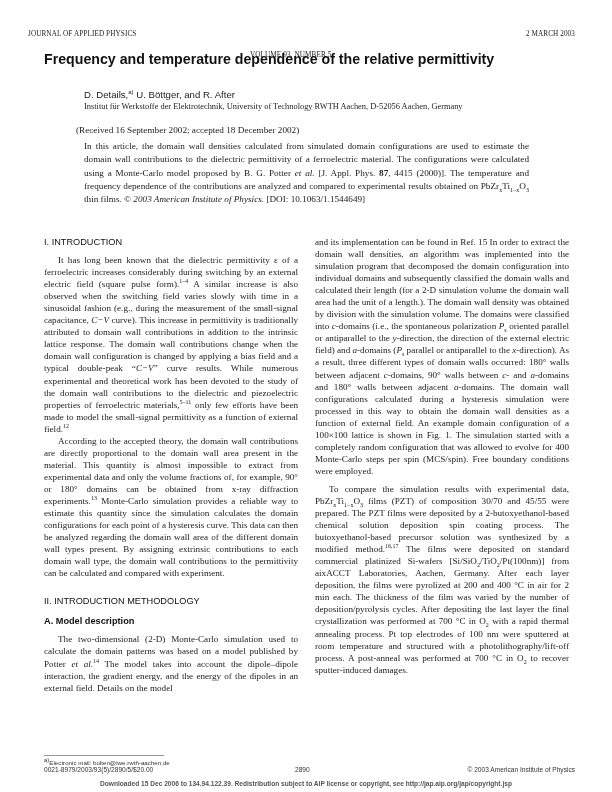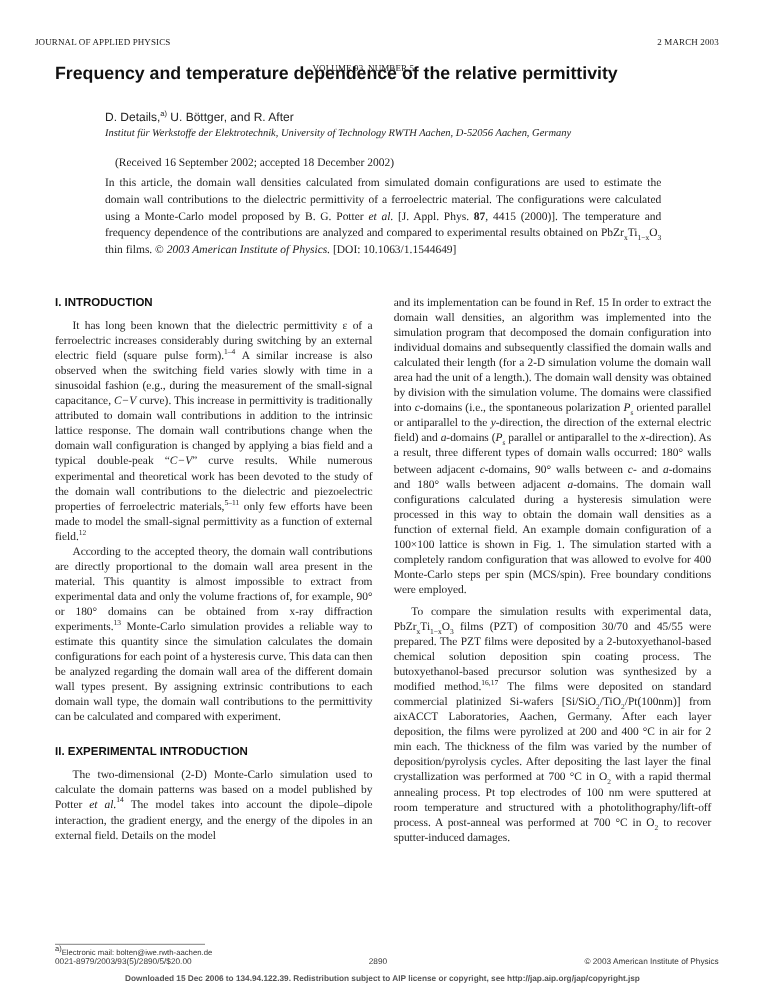--- a/index.html
+++ b/index.html
@@ -2,27 +2,27 @@
 <html><head>
 <meta charset="utf-8">
 <style>
   html, body { margin:0; padding:0; background:#fff; }
   body { width:612px; height:792px; position:relative; overflow:hidden; color:#1a1a1a; }
   .abs { position:absolute; }
   .running { font-family:"Liberation Serif", serif; font-size:7.2px; letter-spacing:0.1px; top:30px; color:#222; }
   .title { left:44px; top:51px; width:540px; font-family:"Liberation Sans", sans-serif; font-weight:bold; font-size:14.2px; line-height:16.5px; color:#111; }
   .authors { left:84px; top:89px; font-family:"Liberation Sans", sans-serif; font-size:9.6px; color:#222; }
   .authors sup { font-size:6px; }
-  .affil { left:84px; top:101px; width:460px; font-family:"Liberation Serif", serif; font-style:italic; font-size:8.4px; line-height:11px; color:#222; }
-  .received { left:92px; top:125px; font-family:"Liberation Serif", serif; font-size:9.2px; color:#222;text-align:right; }
+  .affil { left:84px; top:101px; width:460px; font-family:"Liberation Serif", serif; font-size:8.4px; line-height:11px; color:#222; }
+  .received { left:76px; top:125px; font-family:"Liberation Serif", serif; font-size:9.2px; color:#222;text-align:right; }
   .abstract { left:84px; top:140px; width:445px; font-family:"Liberation Serif", serif; font-size:9.2px; line-height:13.3px; text-align:justify; color:#222; }
   .col { font-family:"Liberation Serif", serif; font-size:9.15px; line-height:12.05px; text-align:justify; color:#222; width:254px; }
   .col p { margin:0; text-indent:14px; }
   .col p.noindent { text-indent:0; }
-  .h1 { font-family:"Liberation Sans", sans-serif; font-weight:bold; font-size:9.2px; color:#111; margin:0; }
+  .h1 { font-family:"Liberation Sans", sans-serif; font-weight:normal; font-size:9.2px; color:#111; margin:0; }
   .h2 { font-family:"Liberation Sans", sans-serif; font-weight:bold; font-size:9.2px; color:#111; margin:0; }
   sub, sup { font-size:6px; line-height:0; }
   .fnrule { left:44px; top:755px; width:120px; height:0; border-top:1px solid #999; }
   .footnote { left:44px; top:759px; font-family:"Liberation Sans", sans-serif; font-size:6.2px; color:#333; }
   .footer { top:766px; font-family:"Liberation Sans", sans-serif; font-size:6.6px; color:#333; }
   .download { top:780px; left:0; width:612px; text-align:center; font-family:"Liberation Sans", sans-serif; font-weight:bold; font-size:6.6px; color:#555; }
 </style>
 </head>
 <body>
 
@@ -42,21 +42,22 @@
 <div class="abs received">(Received 16 September 2002; accepted 18 December 2002)</div>
 
 <div class="abs abstract">
   <span>In this article, the domain wall densities calculated from simulated domain configurations are used to estimate the domain wall contributions to the dielectric permittivity of a ferroelectric material. The configurations were calculated using a Monte-Carlo model proposed by B. G. Potter </span><i>et al.</i><span> [J. Appl. Phys. </span><b>87</b><span>, 4415 (2000)]. The temperature and frequency dependence of the contributions are analyzed and compared to experimental results obtained on PbZr</span><sub>x</sub><span>Ti</span><sub>1−x</sub><span>O</span><sub>3</sub><span> thin films. © </span><i>2003 American Institute of Physics.</i><span>  [DOI: 10.1063/1.1544649]</span>
 </div>
 
 <div class="abs col" style="left:44px; top:236px;">
   <div class="h1">I. INTRODUCTION</div>
   <p style="margin-top:6px;"><span>It has long been known that the dielectric permittivity ε of a ferroelectric increases considerably during switching by an external electric field (square pulse form).</span><sup>1–4</sup><span> A similar increase is also observed when the switching field varies slowly with time in a sinusoidal fashion (e.g., during the measurement of the small-signal capacitance, </span><i>C−V</i><span> curve). This increase in permittivity is traditionally attributed to domain wall contributions in addition to the intrinsic lattice response. The domain wall contributions change when the domain wall configuration is changed by applying a bias field and a typical double-peak “</span><i>C−V</i><span>” curve results. While numerous experimental and theoretical work has been devoted to the study of the domain wall contributions to the dielectric and piezoelectric properties of ferroelectric materials,</span><sup>5–11</sup><span> only few efforts have been made to model the small-signal permittivity as a function of external field.</span><sup>12</sup></p>
   <p><span>According to the accepted theory, the domain wall contributions are directly proportional to the domain wall area present in the material. This quantity is almost impossible to extract from experimental data and only the volume fractions of, for example, 90° or 180° domains can be obtained from x-ray diffraction experiments.</span><sup>13</sup><span> Monte-Carlo simulation provides a reliable way to estimate this quantity since the simulation calculates the domain configurations for each point of a hysteresis curve. This data can then be analyzed regarding the domain wall area of the different domain wall types present. By assigning extrinsic contributions to each domain wall type, the domain wall contributions to the permittivity can be calculated and compared with experiment.</span></p>
-  <div class="h1" style="margin-top:16px;">II. EXPERIMENTAL INTRODUCTION</div>
+  <div class="h1" style="margin-top:16px;">II. INTRODUCTION METHODOLOGY</div>
+  <div class="h2" style="margin-top:8px;">A. Model description</div>
   <p style="margin-top:6px;"><span>The two-dimensional (2-D) Monte-Carlo simulation used to calculate the domain patterns was based on a model published by Potter </span><i>et al.</i><sup>14</sup><span> The model takes into account the dipole–dipole interaction, the gradient energy, and the energy of the dipoles in an external field. Details on the model</span></p>
 </div>
 
 <div class="abs col" style="left:315px; top:236px;">
   <p class="noindent"><span>and its implementation can be found in Ref. 15 In order to extract the domain wall densities, an algorithm was implemented into the simulation program that decomposed the domain configuration into individual domains and subsequently classified the domain walls and calculated their length (for a 2-D simulation volume the domain wall area had the unit of a length.). The domain wall density was obtained by division with the simulation volume. The domains were classified into </span><i>c</i><span>-domains (i.e., the spontaneous polarization </span><i>P</i><sub>s</sub><span> oriented parallel or antiparallel to the </span><i>y</i><span>-direction, the direction of the external electric field) and </span><i>a</i><span>-domains (</span><i>P</i><sub>s</sub><span> parallel or antiparallel to the </span><i>x</i><span>-direction). As a result, three different types of domain walls occurred: 180° walls between adjacent </span><i>c</i><span>-domains, 90° walls between </span><i>c</i><span>- and </span><i>a</i><span>-domains and 180° walls between adjacent </span><i>a</i><span>-domains. The domain wall configurations calculated during a hysteresis simulation were processed in this way to obtain the domain wall densities as a function of external field. An example domain configuration of a 100×100 lattice is shown in Fig. 1. The simulation started with a completely random configuration that was allowed to evolve for 400 Monte-Carlo steps per spin (MCS/spin). Free boundary conditions were employed.</span></p>
   <p style="margin-top:6px;"><span>To compare the simulation results with experimental data, PbZr</span><sub>x</sub><span>Ti</span><sub>1−x</sub><span>O</span><sub>3</sub><span> films (PZT) of composition 30/70 and 45/55 were prepared. The PZT films were deposited by a 2-butoxyethanol-based chemical solution deposition spin coating process. The butoxyethanol-based precursor solution was synthesized by a modified method.</span><sup>16,17</sup><span> The films were deposited on standard commercial platinized Si-wafers [Si/SiO</span><sub>2</sub><span>/TiO</span><sub>2</sub><span>/Pt(100nm)] from aixACCT Laboratories, Aachen, Germany. After each layer deposition, the films were pyrolized at 200 and 400 °C in air for 2 min each. The thickness of the film was varied by the number of deposition/pyrolysis cycles. After depositing the last layer the final crystallization was performed at 700 °C in O</span><sub>2</sub><span> with a rapid thermal annealing process. Pt top electrodes of 100 nm were sputtered at room temperature and structured with a photolithography/lift-off process. A post-anneal was performed at 700 °C in O</span><sub>2</sub><span> to recover sputter-induced damages.</span></p>
 </div>
 
 <div class="abs fnrule"></div>
 <div class="abs footnote"><sup>a)</sup><span>Electronic mail: bolten@iwe.rwth-aachen.de</span></div>

